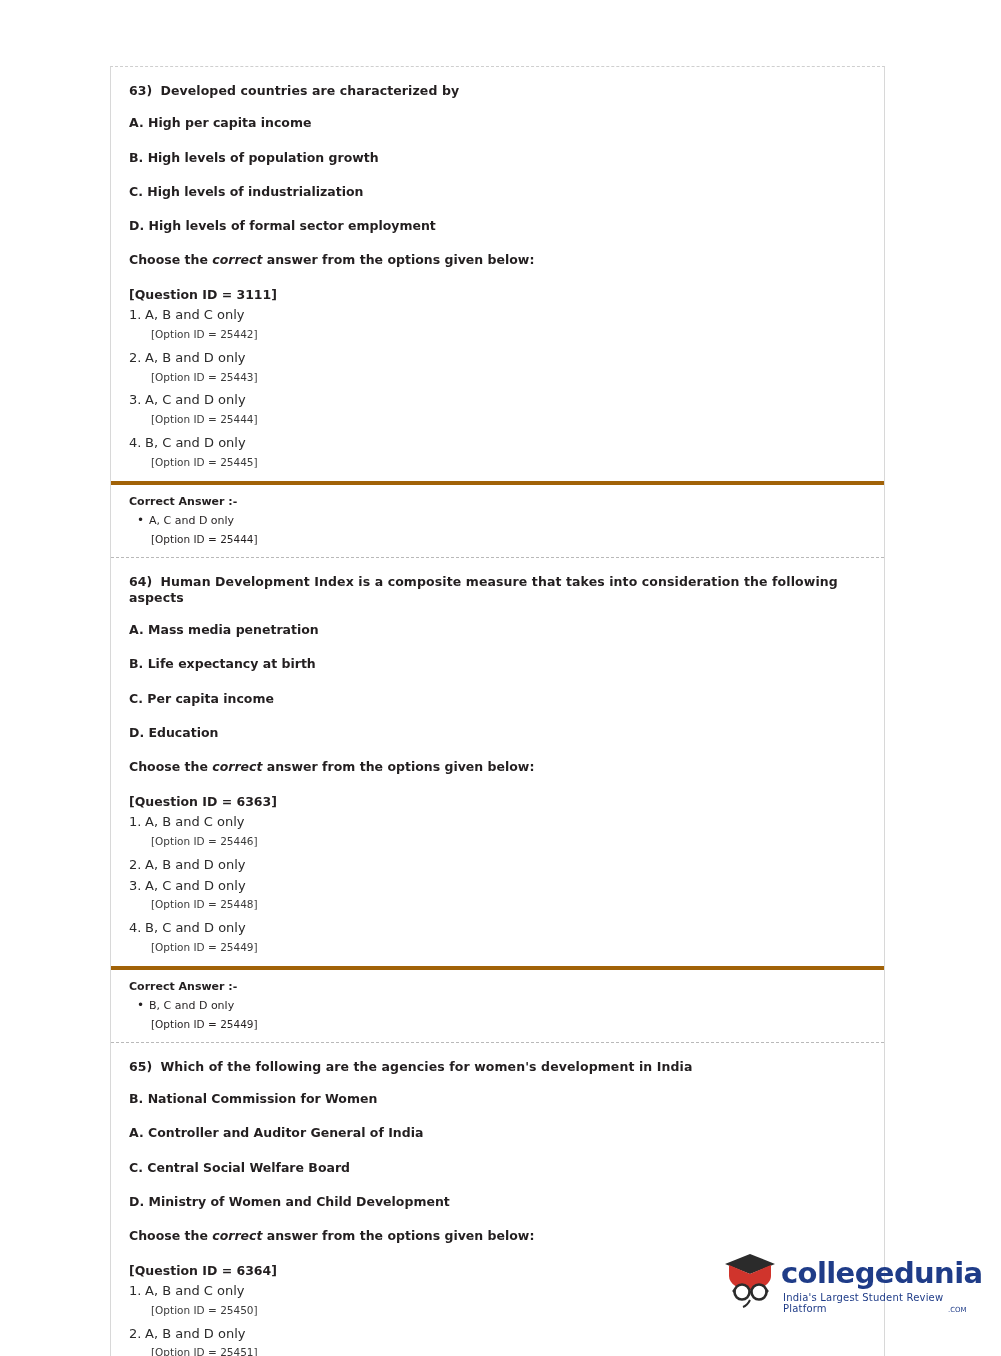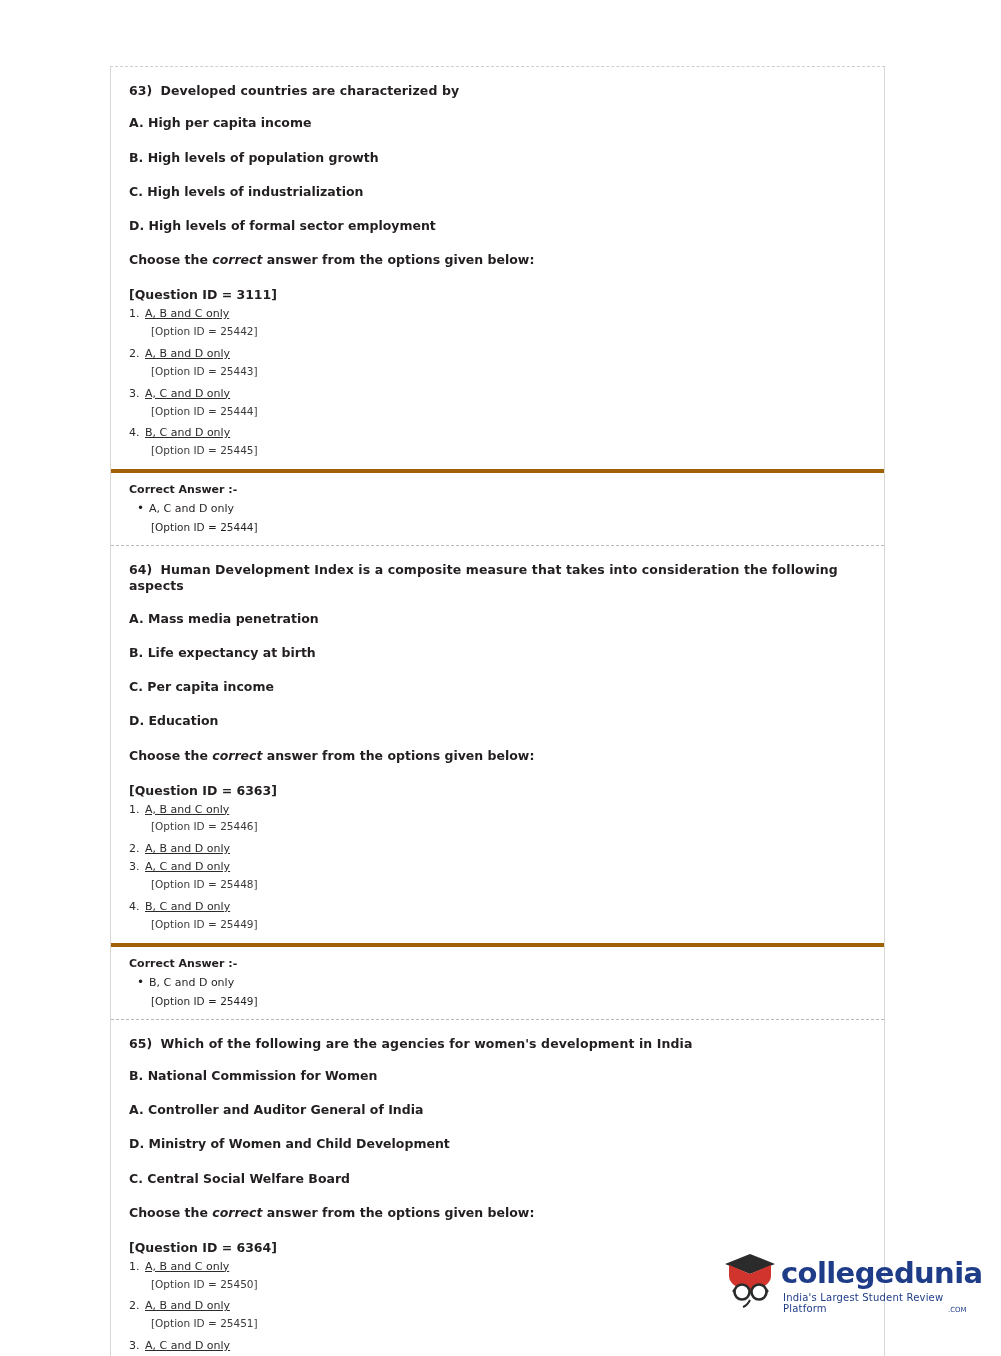--- a/index.html
+++ b/index.html
@@ -69,26 +69,25 @@
   }
   .qid {
     font-size: 12.5px;
     font-weight: bold;
     margin: 0 0 4px 0;
   }
   .optwrap {
     margin: 0 0 0 0;
   }
   .opt-line {
-    font-size: 11px;
+    font-size: 13px;
     color: #2b2b2b;
     margin: 0 0 2px 0;
     padding-left: 0px;
     line-height: 1.45;
-    text-decoration: underline;
   }
   .opt-line .idx {
     display: inline-block;
     width: 16px;
   }
   .opt-id {
     font-size: 10.5px;
     color: #3a3a3a;
     margin: 0 0 6px 22px;
     line-height: 1.5;
@@ -224,22 +223,22 @@
       </div>
     </div>
 
     <div class="question-block">
       <div class="qbody">
         <p class="qtitle">
           <span class="num">65)</span><span>Which of the following are the agencies for women's development in India</span>
         </p>
         <p class="stmt">B. National Commission for Women</p>
         <p class="stmt">A. Controller and Auditor General of India</p>
+        <p class="stmt">C. Central Social Welfare Board</p>
         <p class="stmt">D. Ministry of Women and Child Development</p>
-        <p class="stmt">C. Central Social Welfare Board</p>
         <p class="choose"><span>Choose the </span><i>correct</i><span> answer from the options given below:</span></p>
         <p class="qid">[Question ID = 6364]</p>
         <div class="optwrap">
           <p class="opt-line"><span class="idx">1.</span><span>A, B and C only</span></p>
           <p class="opt-id">[Option ID = 25450]</p>
           <p class="opt-line"><span class="idx">2.</span><span>A, B and D only</span></p>
           <p class="opt-id">[Option ID = 25451]</p>
           <p class="opt-line"><span class="idx">3.</span><span>A, C and D only</span></p>
 
         </div>

